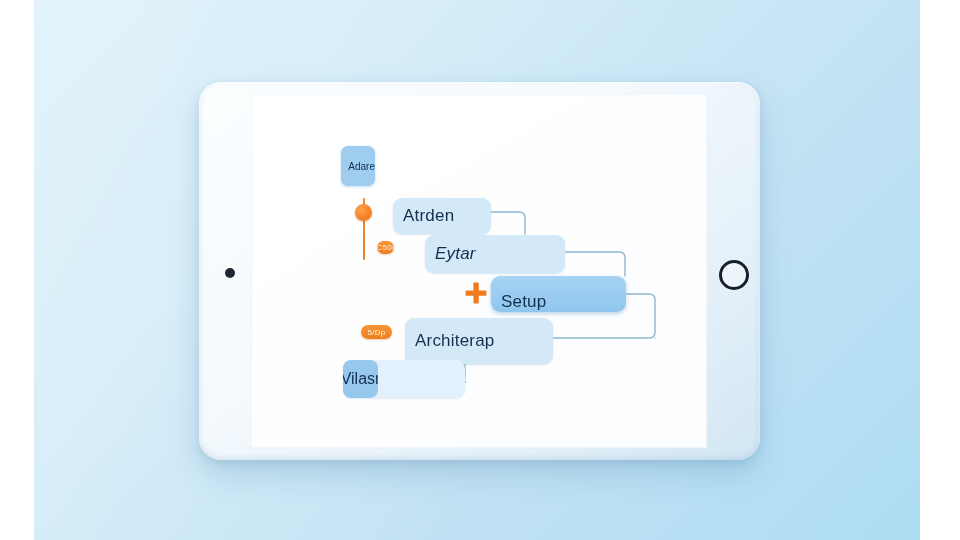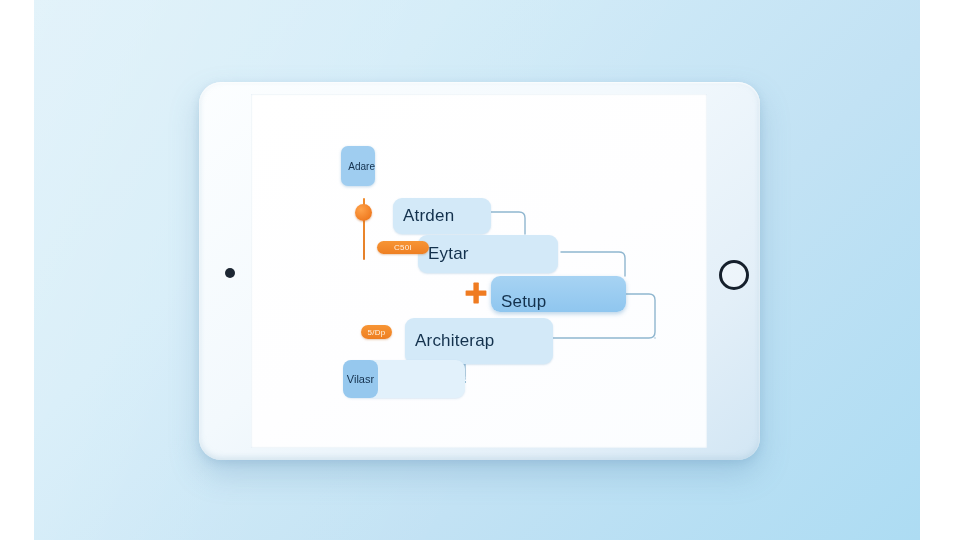--- a/index.html
+++ b/index.html
@@ -153,21 +153,21 @@
   }
   .split-head {
     position: absolute;
     box-sizing: border-box;
     border-radius: 8px;
     background: #96c8ee;
     display: flex;
     align-items: center;
     justify-content: center;
     color: #14314e;
-    font-size: 11px;
+    font-size: 16px;
     overflow: hidden;
   }
 
   
   .timeline {
     position: absolute;
     width: 2px;
     background: linear-gradient(180deg, #f08b2c 0%, #e5802a 100%);
     border-radius: 1px;
   }
@@ -258,21 +258,21 @@
         <div class="timeline-dot" style="left:104px; top:110px;"></div>
 
         <div class="chip" style="left:90px; top:52px; width:34px; height:40px;">
           <span>Adare</span>
         </div>
 
         <div class="node light" style="left:142px; top:104px; width:98px; height:36px;">
           <span>Atrden</span>
         </div>
 
-        <div class="node light" style="left:167px; top:141px; width:140px; height:38px;">
+        <div class="node light" style="left:174px; top:141px; width:140px; height:38px;font-style:italic;">
           <span>Eytar</span>
         </div>
 
         <div class="plus-icon" style="left:212px; top:186px;">
           <svg width="26" height="26" viewBox="0 0 26 26">
             <rect x="10.4" y="2.6" width="5.4" height="20.8" rx="0.6" fill="#ef7b21"></rect>
             <rect x="2.6" y="10.4" width="20.8" height="5.4" rx="0.6" fill="#ef7b21"></rect>
           </svg>
         </div>
 
@@ -282,21 +282,21 @@
 
         <div class="node light" style="left:154px; top:224px; width:148px; height:46px;">
           <span>Architerap</span>
         </div>
 
         <div class="split-body" style="left:92px; top:266px; width:122px; height:38px;"></div>
         <div class="split-head" style="left:92px; top:266px; width:35px; height:38px;">
           <span>Vilasr</span>
         </div>
 
-        <div class="pill" style="left:126px; top:147px; width:52px; height:13px;">
+        <div class="pill" style="left:126px; top:147px; width:17px; height:13px;">
           <span>C50I</span>
         </div>
 
         <div class="pill" style="left:110px; top:231px; width:31px; height:14px;">
           <span>5/Dp</span>
         </div>
 
       </div>
     </div>
   </div>

